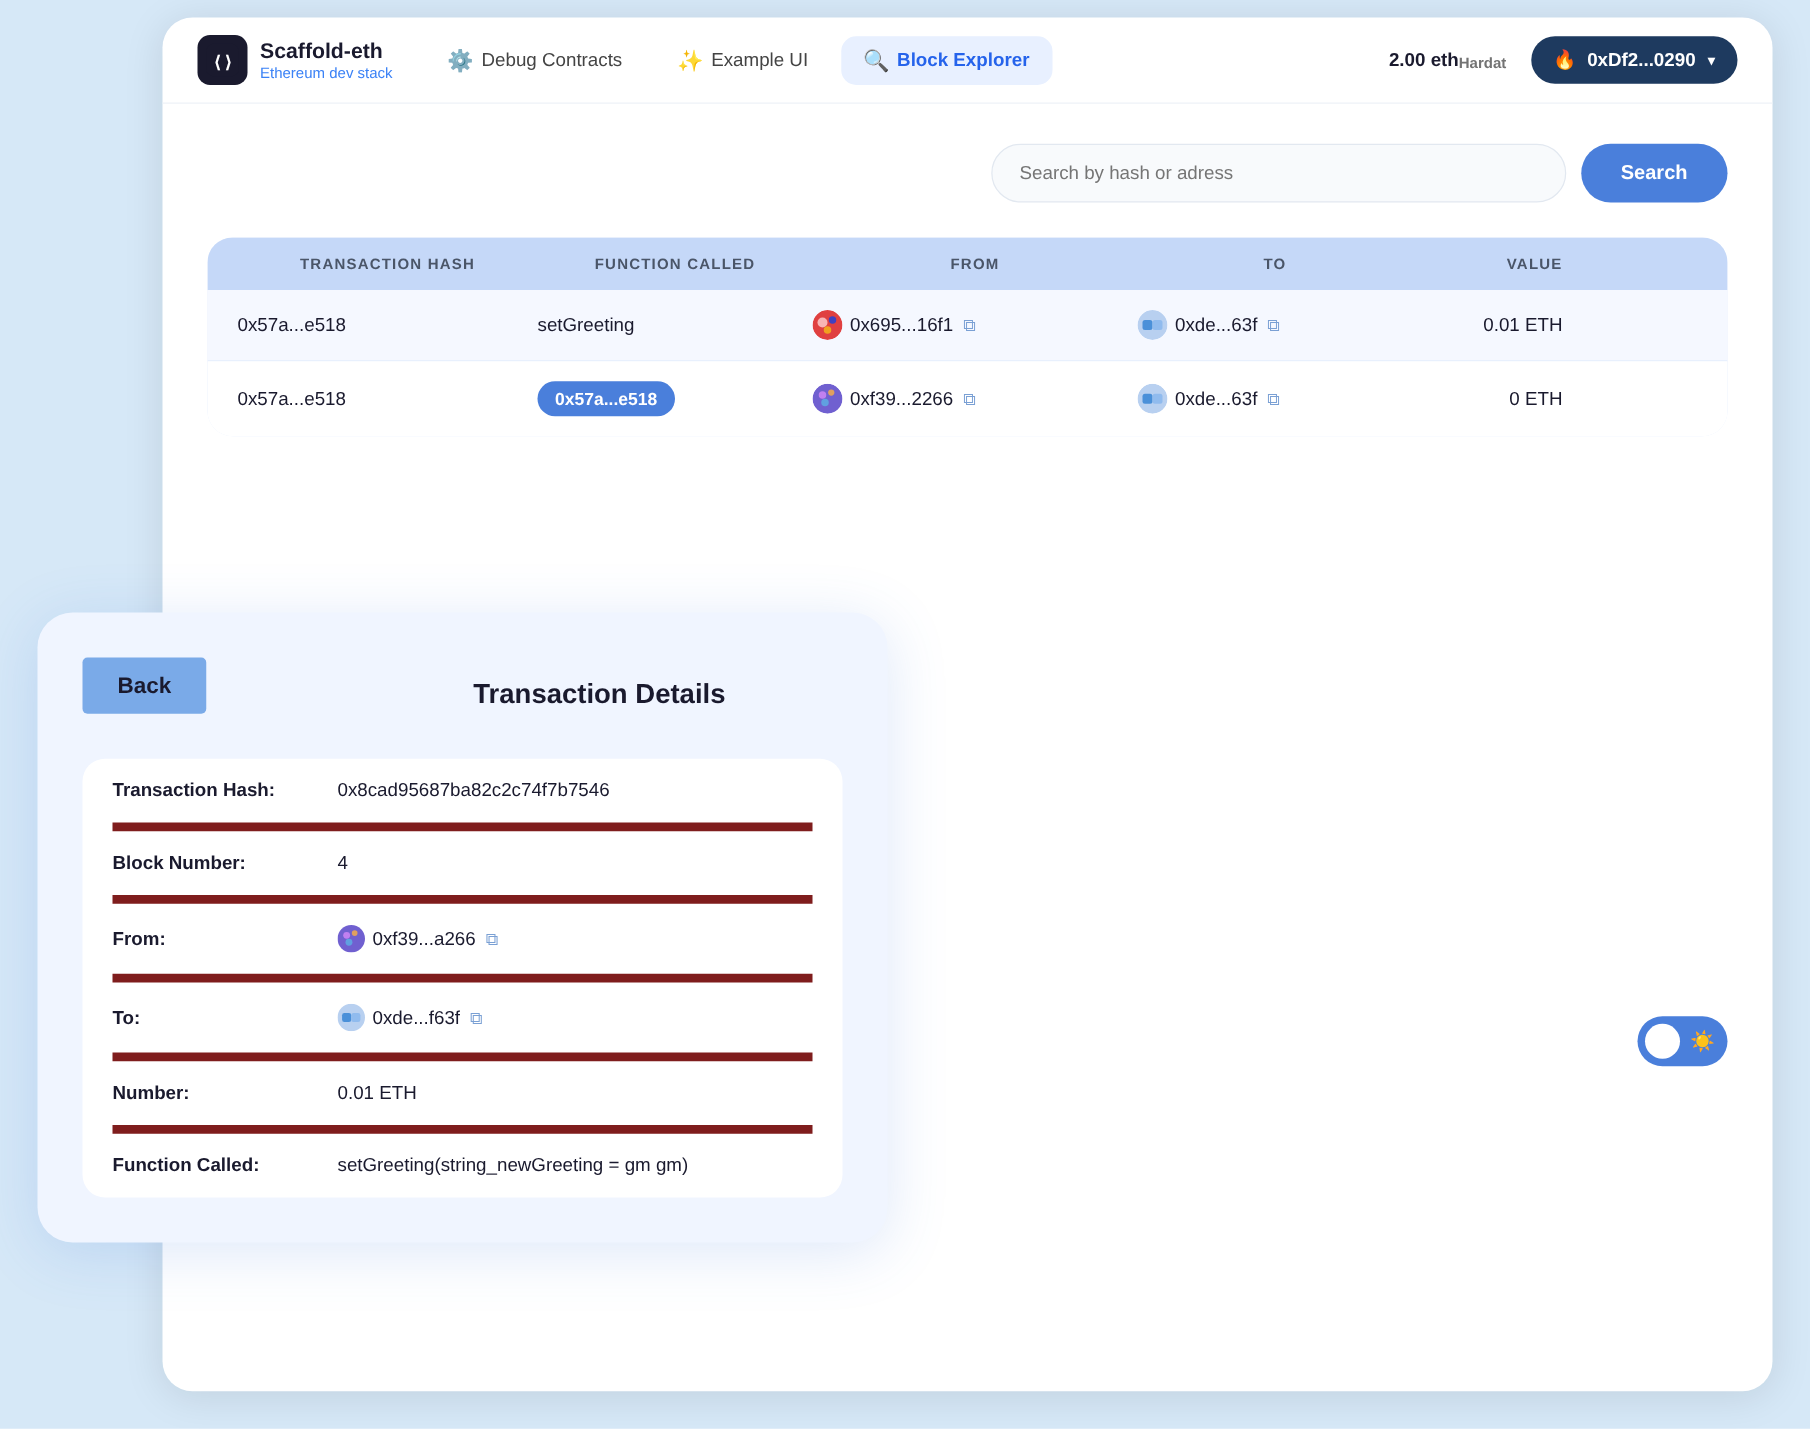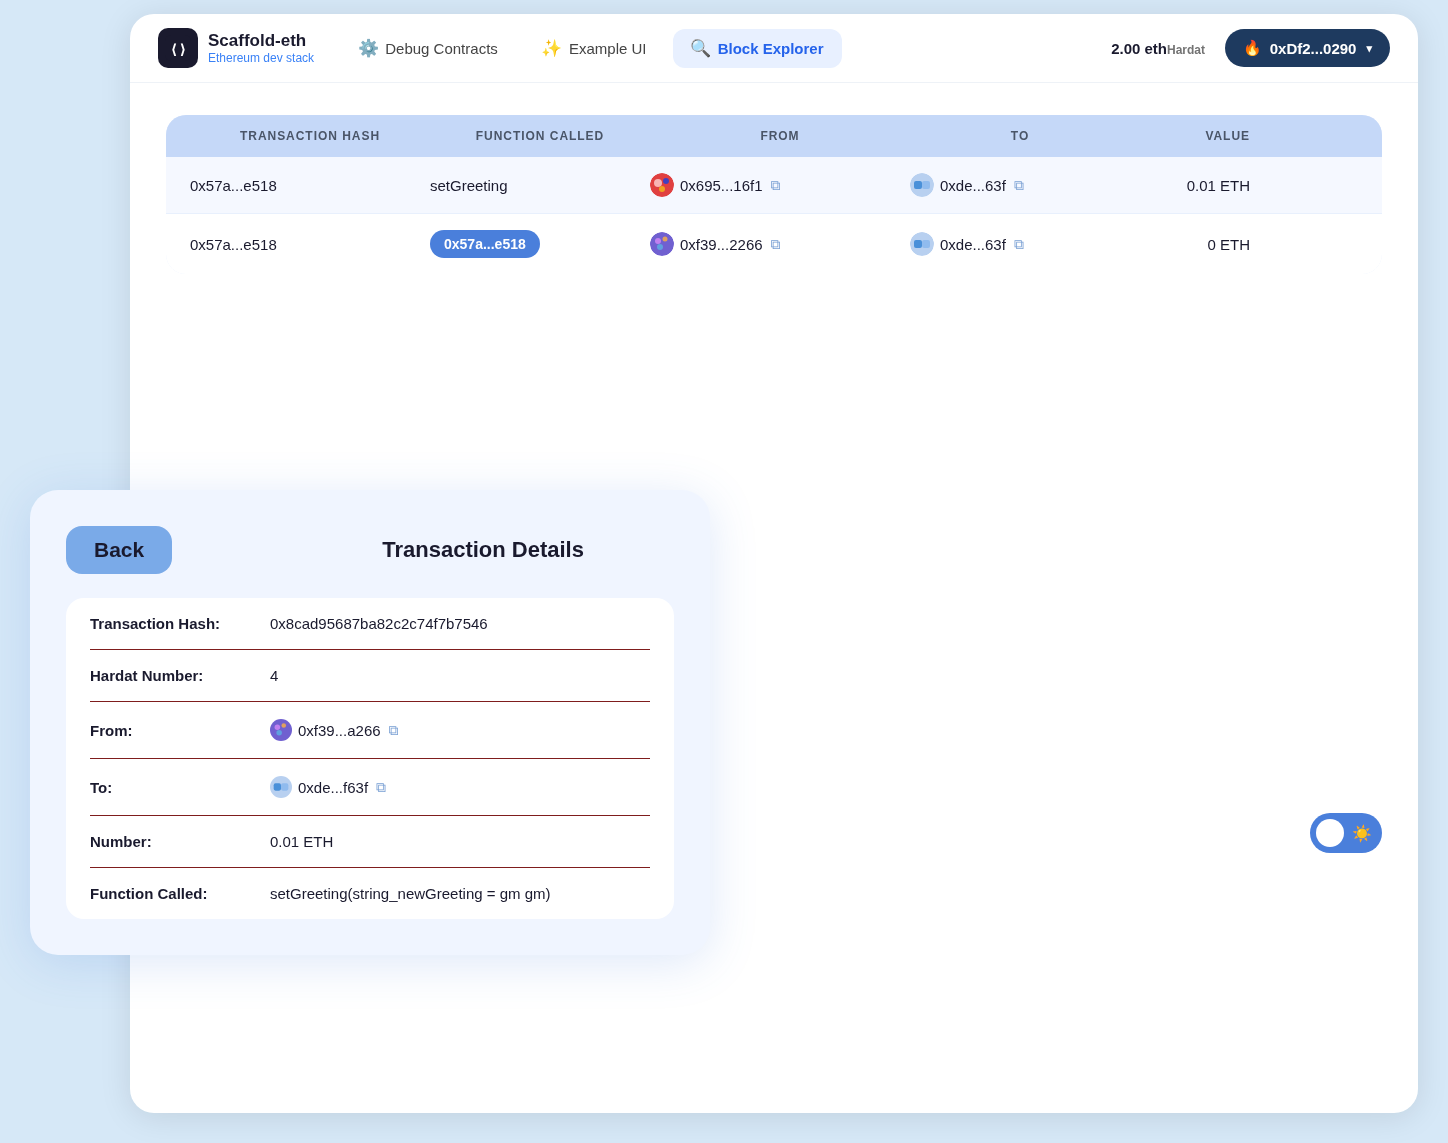--- a/index.html
+++ b/index.html
@@ -238,26 +238,26 @@
       border-radius: 28px;
       padding: 36px 36px 36px 36px;
       box-shadow: 0 8px 48px rgba(74, 127, 219, 0.18);
       z-index: 10;
     }
 
     .back-btn {
       background: #7aaae8;
       color: #1a1a2e;
       border: none;
-      border-radius: 16px;
+      border-radius: 4px;
       padding: 12px 28px;
-      font-size: 21px;
+      font-size: 18px;
       font-weight: 700;
       cursor: pointer;
-      margin-bottom: 0;
+      margin-bottom: 12px;
     }
 
     .details-header-row {
       display: flex;
       align-items: center;
       gap: 120px;
       margin-bottom: 24px;
     }
 
     .details-title {
@@ -272,21 +272,21 @@
       background: white;
       border-radius: 18px;
       padding: 0 24px;
       overflow: hidden;
     }
 
     .detail-row {
       display: flex;
       align-items: center;
       padding: 17px 0;
-      border-bottom: 1px solid #7f1d1d;
+      border-bottom: 7px solid #7f1d1d;
       gap: 20px;
     }
     .detail-row:last-child { border-bottom: none; }
 
     .detail-label {
       font-size: 15px;
       font-weight: 700;
       color: #1a1a2e;
       min-width: 160px;
       flex-shrink: 0;
@@ -368,20 +368,26 @@
     </div>
     <button class="wallet-btn">
       <span>🔥</span>
       <span>0xDf2...0290</span>
       <span class="chevron">▾</span>
     </button>
   </nav>
 
   <div class="content">
 
+    <div class="search-row">
+      <div class="search-input-wrap">
+        <input class="search-input" type="text" placeholder="Search by hash or adress" style="">
+      </div>
+      <button class="search-btn">Search</button>
+    </div>
 
     <div class="table-card">
       <div class="table-header">
         <div class="th">TRANSACTION HASH</div>
         <div class="th">FUNCTION CALLED</div>
         <div class="th">FROM</div>
         <div class="th">TO</div>
         <div class="th">VALUE</div>
       </div>
 
@@ -465,21 +471,21 @@
   </div>
 
   <div class="details-inner">
 
     <div class="detail-row">
       <span class="detail-label">Transaction Hash:</span>
       <span class="detail-value">0x8cad95687ba82c2c74f7b7546</span>
     </div>
 
     <div class="detail-row">
-      <span class="detail-label">Hardat Number:</span>
+      <span class="detail-label">Block Number:</span>
       <span class="detail-value">4</span>
     </div>
 
     <div class="detail-row">
       <span class="detail-label">From:</span>
       <span class="detail-value">
         <svg width="22" height="22" viewBox="0 0 24 24">
           <circle cx="12" cy="12" r="12" fill="#7060d0"></circle>
           <circle cx="8" cy="9" r="3" fill="#c080f0"></circle>
           <circle cx="15" cy="7" r="2.5" fill="#e0a060"></circle>

